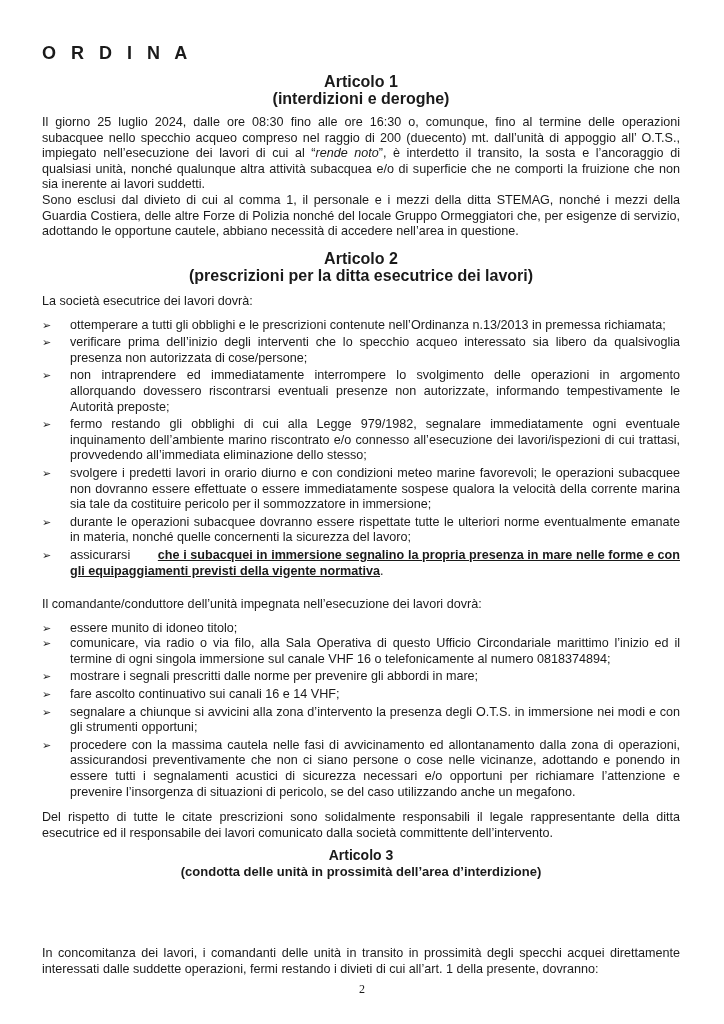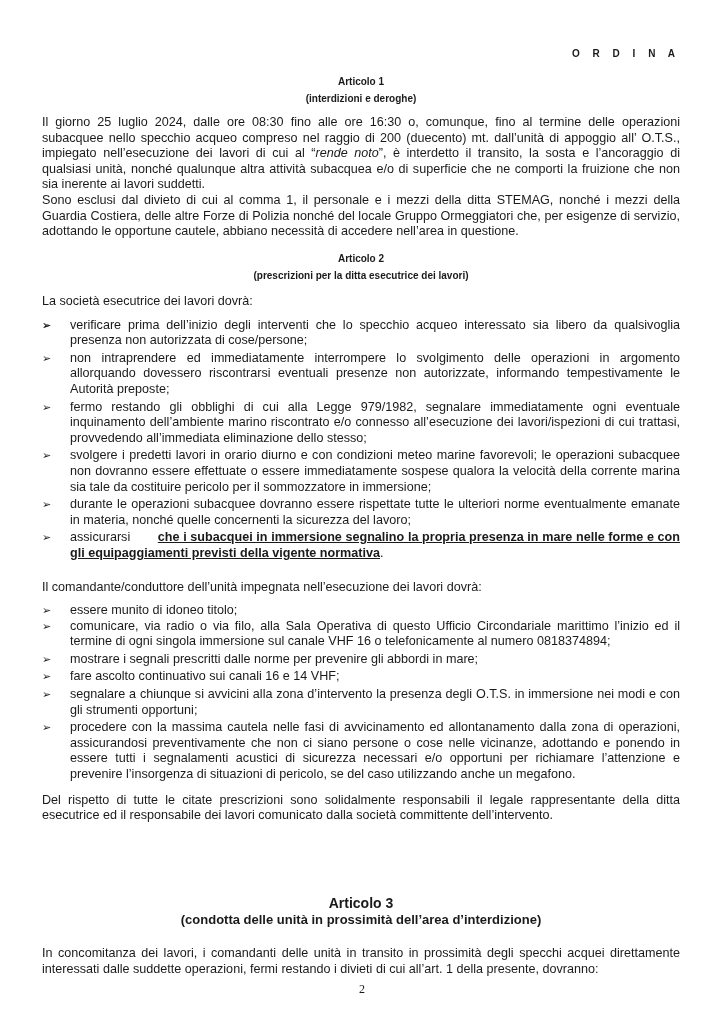--- a/index.html
+++ b/index.html
@@ -13,27 +13,27 @@
     color: #1a1a1a;
   }
   .page {
     position: absolute;
     left: 42px; top: 0; width: 638px;
     font-size: 12.6px;
     line-height: 15.6px;
   }
   .ordina {
     position: absolute; left: 0; width: 638px; top: 46px;
-    text-align: right; font-weight: bold;
-    letter-spacing: 5px; font-size: 10px;
+    text-align: left; font-weight: bold;
+    letter-spacing: 5px; font-size: 18px;
   }
   .art-title {
     position: absolute; left: 0; width: 638px;
     text-align: center; font-weight: bold;
-    font-size: 10px; line-height: 17px;
+    font-size: 16px; line-height: 17px;
   }
   .art-title.small { font-size: 13px; line-height: 15px; }
   .block {
     position: absolute; left: 0; width: 638px;
     text-align: justify;
   }
   .block p { margin: 0; text-align: justify; }
   .just-last { text-align-last: left; }
   ul.bullets { list-style: none; margin: 0; padding: 0; }
   ul.bullets li {
@@ -71,21 +71,21 @@
   </div>
 
   <div class="art-title" style="top:250px;">
     <div>Articolo 2</div>
     <div>(prescrizioni per la ditta esecutrice dei lavori)</div>
   </div>
 
   <div class="block" style="top:294px;">
     <p>La società esecutrice dei lavori dovrà:</p>
     <ul class="bullets" style="margin-top:8px;">
-      <li class="just-last"><span class="bul">➢</span></li>
+      <li class="just-last"><span class="bul">➢</span><span>ottemperare a tutti gli obblighi e le prescrizioni contenute nell’Ordinanza n.13/2013 in premessa richiamata;</span></li>
       <li class="just-last gap2"><span class="bul">➢</span><span>verificare prima dell’inizio degli interventi che lo specchio acqueo interessato sia libero da qualsivoglia presenza non autorizzata di cose/persone;</span></li>
       <li class="just-last gap2"><span class="bul">➢</span><span>non intraprendere ed immediatamente interrompere lo svolgimento delle operazioni in argomento allorquando dovessero riscontrarsi eventuali presenze non autorizzate, informando tempestivamente le Autorità preposte;</span></li>
       <li class="just-last gap2"><span class="bul">➢</span><span>fermo restando gli obblighi di cui alla Legge 979/1982, segnalare immediatamente ogni eventuale inquinamento dell’ambiente marino riscontrato e/o connesso all’esecuzione dei lavori/ispezioni di cui trattasi, provvedendo all’immediata eliminazione dello stesso;</span></li>
       <li class="just-last gap2"><span class="bul">➢</span><span>svolgere i predetti lavori in orario diurno e con condizioni meteo marine favorevoli; le operazioni subacquee non dovranno essere effettuate o essere immediatamente sospese qualora la velocità della corrente marina sia tale da costituire pericolo per il sommozzatore in immersione;</span></li>
       <li class="just-last gap2"><span class="bul">➢</span><span>durante le operazioni subacquee dovranno essere rispettate tutte le ulteriori norme eventualmente emanate in materia, nonché quelle concernenti la sicurezza del lavoro;</span></li>
       <li class="just-last gap2"><span class="bul">➢</span><span>assicurarsi </span><span class="ul-bold">che i subacquei in immersione segnalino la propria presenza in mare nelle forme e con gli equipaggiamenti previsti della vigente normativa</span><span>.</span></li>
     </ul>
 
     <p style="margin-top:18px;">Il comandante/conduttore dell’unità impegnata nell’esecuzione dei lavori dovrà:</p>
     <ul class="bullets" style="margin-top:8px;">
@@ -93,21 +93,21 @@
       <li class="just-last"><span class="bul">➢</span><span>comunicare, via radio o via filo, alla Sala Operativa di questo Ufficio Circondariale marittimo l’inizio ed il termine di ogni singola immersione sul canale VHF 16 o telefonicamente al numero 0818374894;</span></li>
       <li class="just-last gap2"><span class="bul">➢</span><span>mostrare i segnali prescritti dalle norme per prevenire gli abbordi in mare;</span></li>
       <li class="just-last gap2"><span class="bul">➢</span><span>fare ascolto continuativo sui canali 16 e 14 VHF;</span></li>
       <li class="just-last gap2"><span class="bul">➢</span><span>segnalare a chiunque si avvicini alla zona d’intervento la presenza degli O.T.S. in immersione nei modi e con gli strumenti opportuni;</span></li>
       <li class="just-last gap2"><span class="bul">➢</span><span>procedere con la massima cautela nelle fasi di avvicinamento ed allontanamento dalla zona di operazioni, assicurandosi preventivamente che non ci siano persone o cose nelle vicinanze, adottando e ponendo in essere tutti i segnalamenti acustici di sicurezza necessari e/o opportuni per richiamare l’attenzione e prevenire l’insorgenza di situazioni di pericolo, se del caso utilizzando anche un megafono.</span></li>
     </ul>
 
     <p class="just-last" style="margin-top:10px;">Del rispetto di tutte le citate prescrizioni sono solidalmente responsabili il legale rappresentante della ditta esecutrice ed il responsabile dei lavori comunicato dalla società committente dell’intervento.</p>
   </div>
 
-  <div class="art-title small" style="top:895px;">
+  <div class="art-title small" style="top:847px;">
     <div style="font-size:14px;line-height:17px;">Articolo 3</div>
     <div>(condotta delle unità in prossimità dell’area d’interdizione)</div>
   </div>
 
   <div class="block" style="top:926px;margin-top:20px;">
     <p class="just-last">In concomitanza dei lavori, i comandanti delle unità in transito in prossimità degli specchi acquei direttamente interessati dalle suddette operazioni, fermi restando i divieti di cui all’art. 1 della presente, dovranno:</p>
   </div>
 </div>
 
 <div class="pagenum">2</div>

